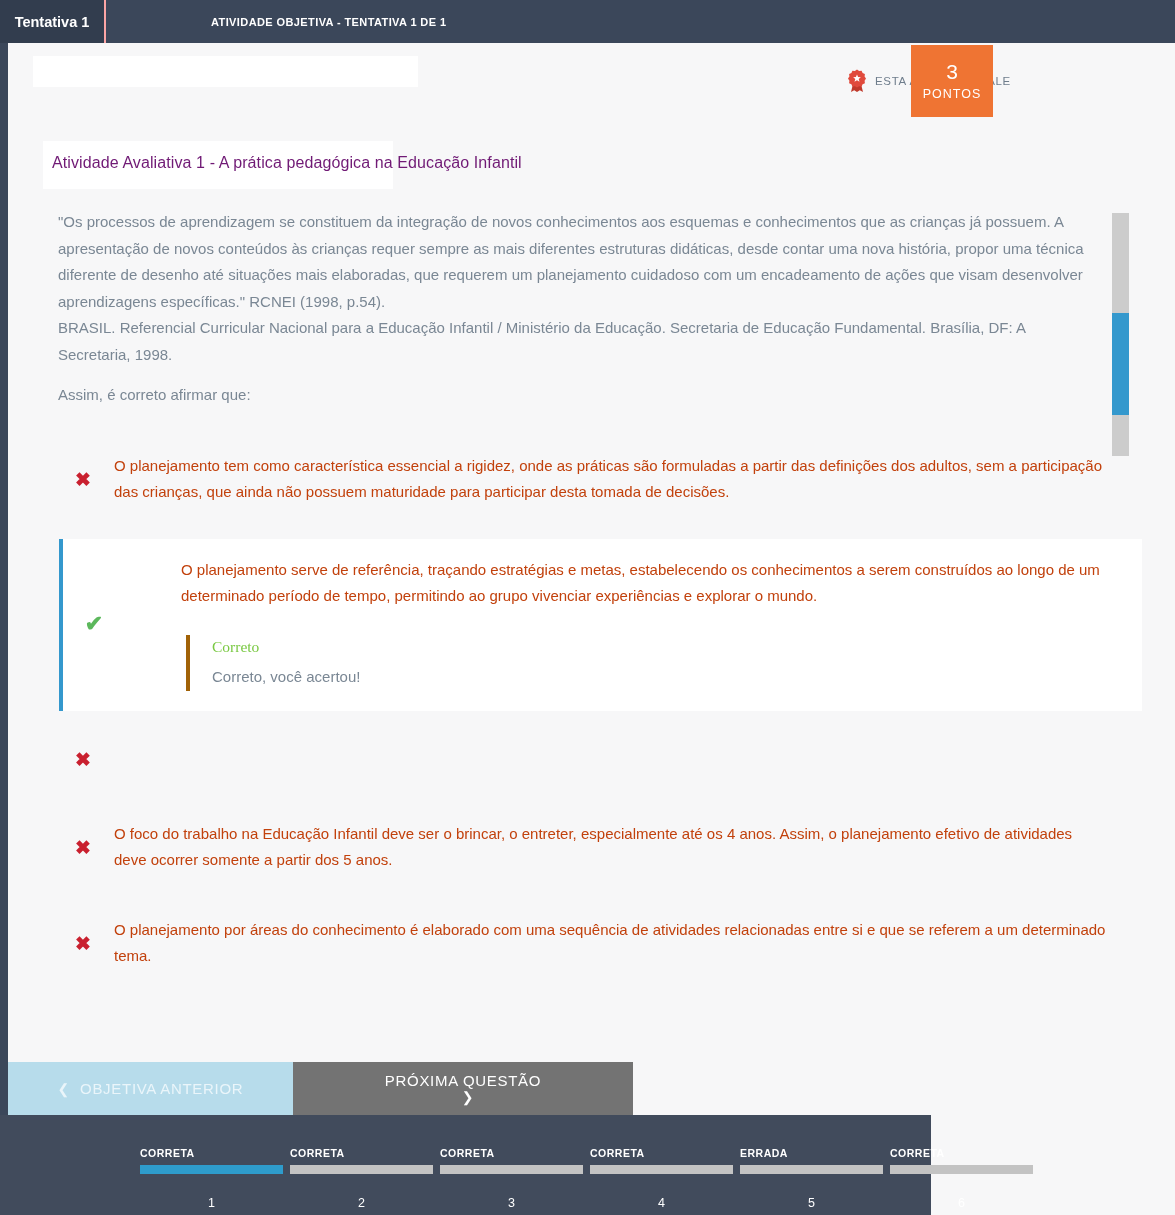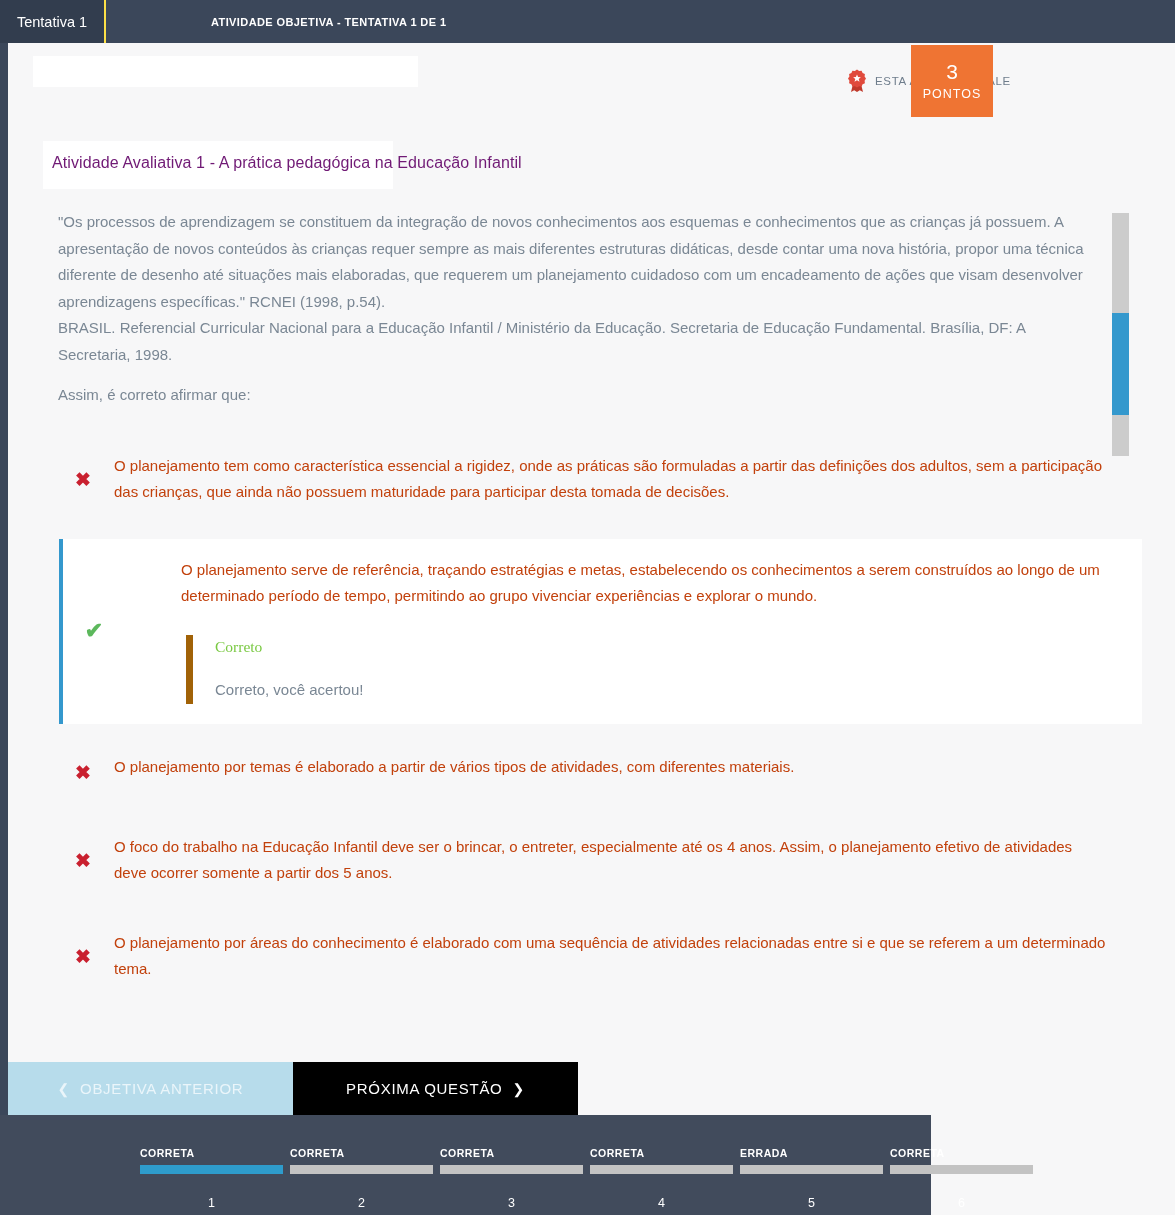--- a/index.html
+++ b/index.html
@@ -29,21 +29,22 @@
     align-items: stretch;
   }
   .attempt-tab {
     width: 106px;
     background: #323d4e;
     color: #ffffff;
     font-size: 14.5px;
     display: flex;
     align-items: center;
     justify-content: center;
-    border-right: 2px solid #fde047;
+    border-right: 2px solid #fca5a5;
+    font-weight: bold;
   }
   .topbar-title-wrap {
     flex: 1;
     display: flex;
     align-items: center;
     justify-content: flex-start;
     padding-left: 105px;
   }
   .topbar-title {
     color: #ffffff;
@@ -184,34 +185,34 @@
     margin-left: 7px;
     padding: 18px 0 20px 0;
     margin-bottom: 20px;
   }
   .option.selected .otext { padding-left: 8px; margin-left: 48px; }
   .option.selected .mark { align-self: center; }
 
   .feedback {
     margin-top: 26px;
     margin-left: 61px;
-    border-left: 7px solid #a16207;
+    border-left: 4px solid #a16207;
     padding: 0 0 2px 22px;
   }
   .feedback .fb-title {
     color: #7ac943;
     font-family: "Liberation Serif", serif;
     font-size: 15.5px;
     line-height: 24px;
   }
   .feedback .fb-text {
     color: #7a8794;
     font-size: 15px;
     line-height: 25px;
-    margin-top: 18px;
+    margin-top: 5px;
   }
 
   
   .navbar {
     position: absolute;
     left: 8px; top: 1062px;
     width: 1167px; height: 53px;
     background: #f7f7f8;
   }
   .nav-btn {
@@ -225,22 +226,23 @@
     letter-spacing: 0.7px;
     cursor: pointer;
     user-select: none;
   }
   .nav-prev {
     left: 0; width: 285px;
     background: #b7dceb;
     color: #eaf5fa;
   }
   .nav-next {
-    left: 285px; width: 285px;
-    background: #000000;
+    left: 285px; width: 340px;
+    background: #737373;
+    flex-direction: column;
   }
   .chev { font-size: 14px; }
   .nav-prev .chev { margin-right: 10px; }
   .nav-next .chev { margin-left: 10px; }
 
   
   .bottombar {
     position: absolute;
     left: 0; top: 1115px;
     width: 931px; height: 100px;
@@ -346,21 +348,20 @@
           <div class="otext">O planejamento serve de referência, traçando estratégias e metas, estabelecendo os conhecimentos a serem construídos ao longo de um determinado período de tempo, permitindo ao grupo vivenciar experiências e explorar o mundo.</div>
           <div class="feedback">
             <div class="fb-title">Correto</div>
             <div class="fb-text">Correto, você acertou!</div>
           </div>
         </div>
       </div>
 
       <div class="option">
         <span class="mark wrong">✖</span>
-        <span class="otext">O planejamento por temas é elaborado a partir de vários tipos de atividades, com diferentes materiais.</span>
       </div>
 
       <div class="option">
         <span class="mark wrong">✖</span>
         <span class="otext">O foco do trabalho na Educação Infantil deve ser o brincar, o entreter, especialmente até os 4 anos. Assim, o planejamento efetivo de atividades deve ocorrer somente a partir dos 5 anos.</span>
       </div>
 
       <div class="option">
         <span class="mark wrong">✖</span>
         <span class="otext">O planejamento por áreas do conhecimento é elaborado com uma sequência de atividades relacionadas entre si e que se referem a um determinado tema.</span>

